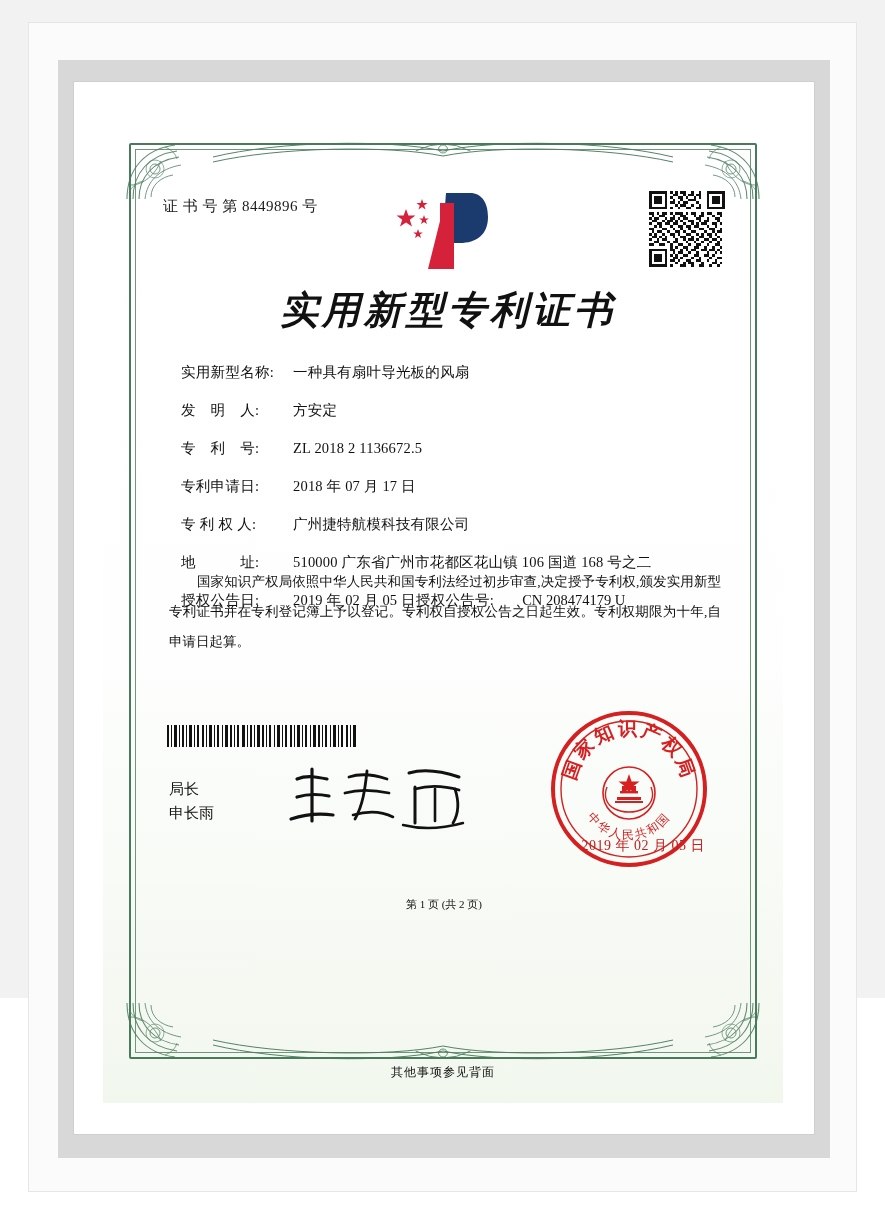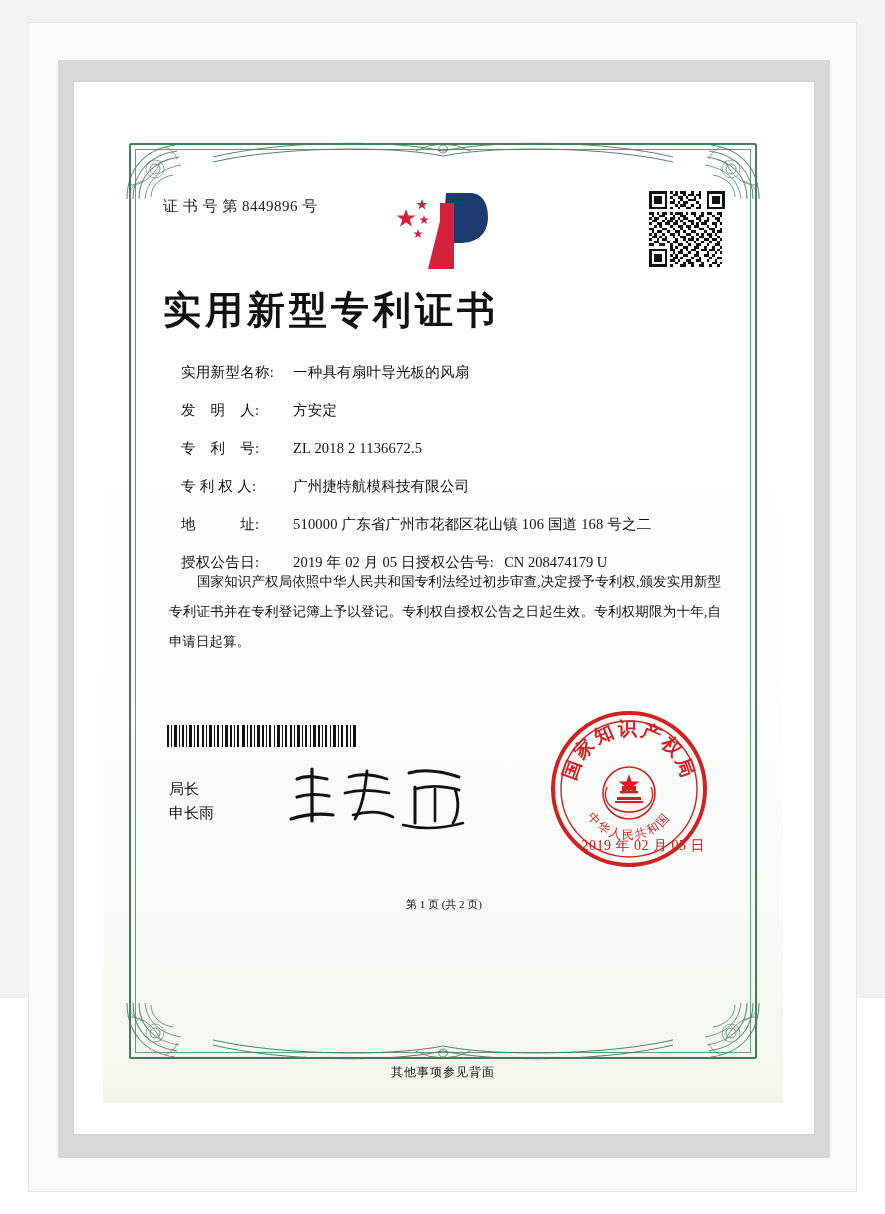--- a/index.html
+++ b/index.html
@@ -115,27 +115,29 @@
   }
 
   .qr {
     position: absolute;
     right: 0; top: 6px;
     width: 76px; height: 76px;
   }
 
   .title {
     position: absolute;
-    left: 0; right: 0;
+    left: 8px; right: 0;
     top: 100px;
+    text-align: center;
     font-size: 38px;
     font-weight: bold;
     letter-spacing: 4px;
     color: #111;
     font-family: "DejaVu Serif", "Liberation Serif", serif;
+    font-style: italic;
   }
 
   .fields {
     position: absolute;
     left: 18px;
     right: 0;
     top: 178px;
   }
   .field-row {
     display: flex;
@@ -150,21 +152,21 @@
     letter-spacing: .3px;
     white-space: nowrap;
   }
   .field-value {
     letter-spacing: .2px;
   }
   .field-row.two-col .field-second-label {
     letter-spacing: .3px;
   }
   .field-row.two-col .field-second-value {
-    margin-left: 10px;
+    margin-left: 28px;
   }
 
   .paragraphs {
     position: absolute;
     left: 6px; right: 4px;
     top: 382px;
     font-size: 13.5px;
     line-height: 30px;
     color: #111;
     text-align: justify;
@@ -585,20 +587,24 @@
         <div class="field-row">
           <span class="field-label">发　明　人:</span>
           <span class="field-value">方安定</span>
         </div>
 
         <div class="field-row">
           <span class="field-label">专　利　号:</span>
           <span class="field-value">ZL 2018 2 1136672.5</span>
         </div>
 
+        <div class="field-row">
+          <span class="field-label">专利申请日:</span>
+          <span class="field-value">2018 年 07 月 17 日</span>
+        </div>
 
         <div class="field-row">
           <span class="field-label">专 利 权 人:</span>
           <span class="field-value">广州捷特航模科技有限公司</span>
         </div>
 
         <div class="field-row">
           <span class="field-label">地　　　址:</span>
           <span class="field-value">510000 广东省广州市花都区花山镇 106 国道 168 号之二</span>
         </div>

